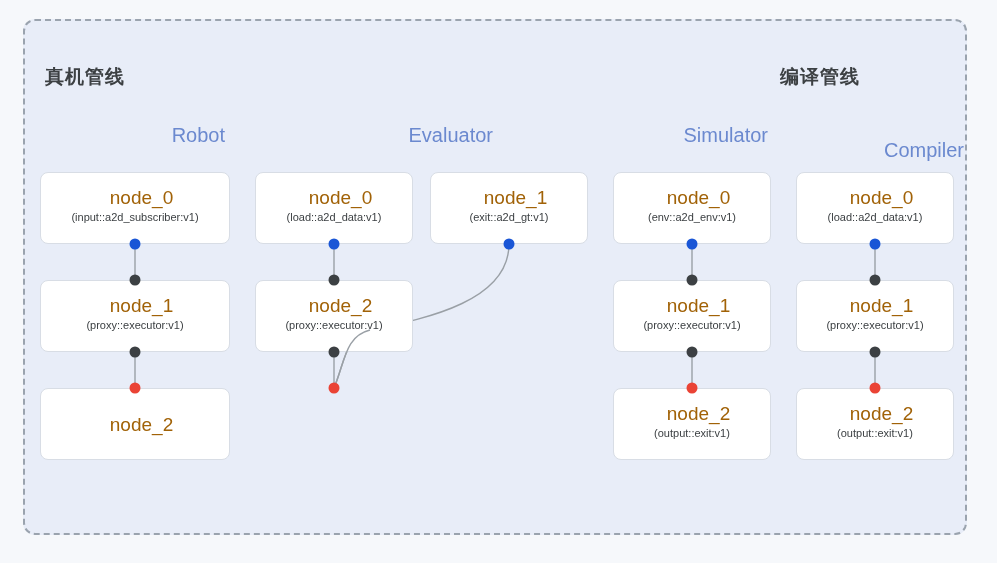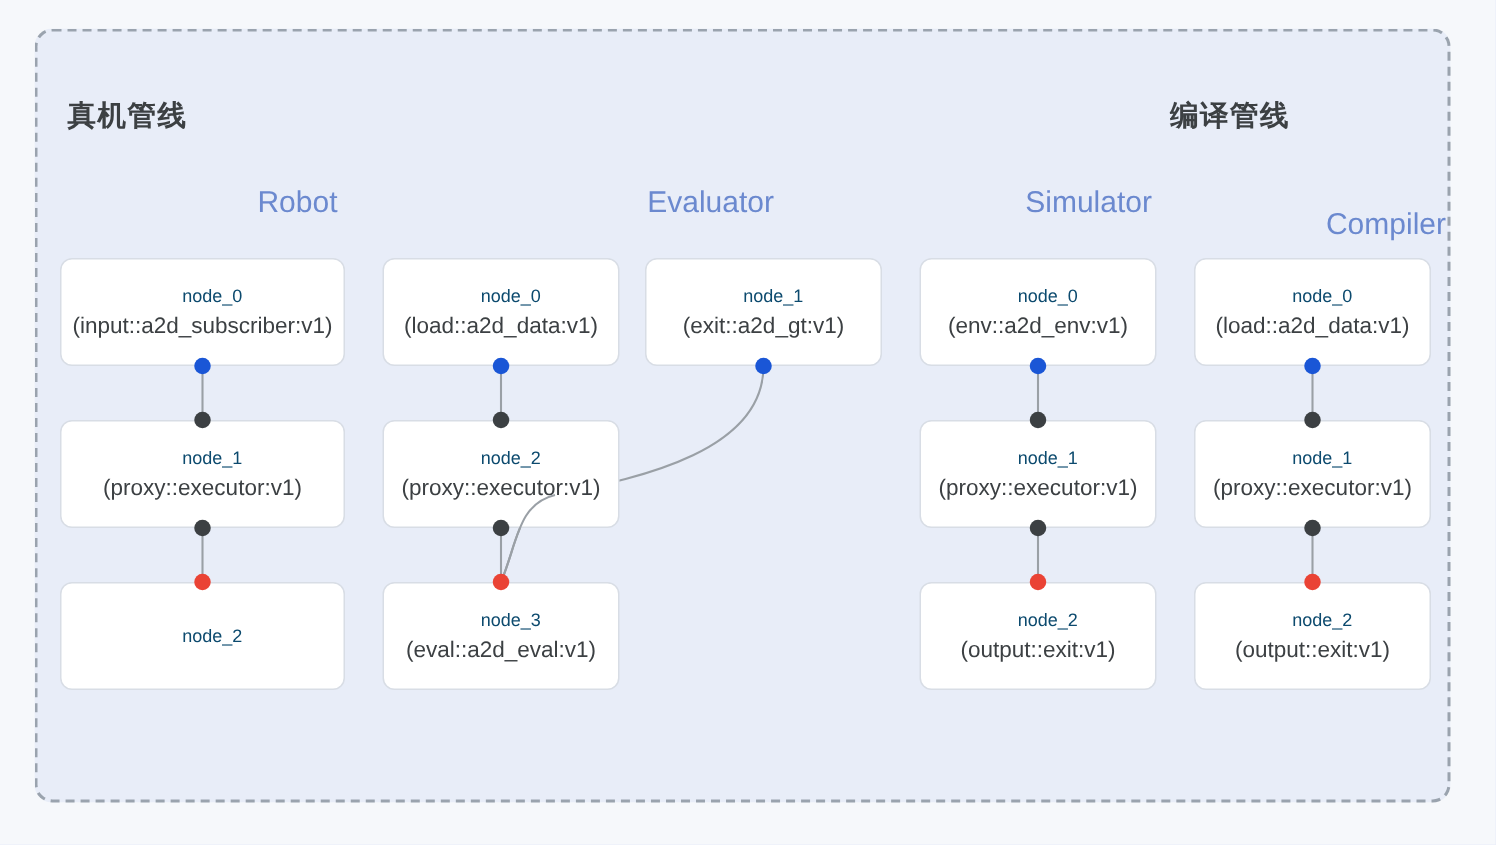--- a/index.html
+++ b/index.html
@@ -54,28 +54,28 @@
     border: 1px solid #d8dde5;
     border-radius: 8px;
     display: flex;
     flex-direction: column;
     align-items: center;
     justify-content: center;
     z-index: 3;
     box-shadow: 0 0 0 0 rgba(0,0,0,0);
   }
   .node-title {
-    font-size: 12px;
-    color: #0c4a6e;
+    font-size: 19px;
+    color: #a16207;
     line-height: 19px;
     white-space: nowrap;
     margin-left: 13px;
   }
   .node-sub {
-    font-size: 15px;
+    font-size: 11px;
     color: #3c4043;
     line-height: 21px;
     white-space: nowrap;
   }
   .port {
     position: absolute;
     width: 11px;
     height: 11px;
     border-radius: 50%;
     z-index: 6;
@@ -109,21 +109,21 @@
 </head>
 <body>
 
 <div id="stage">
 
   <div class="dashed-panel"></div>
 
   <div class="col-title-cn" style="left:45px;  top:64px;  width:180px;">真机管线</div>
   <div class="col-title-en" style="left:45px;  top:124px; width:180px;">Robot</div>
 
-  <div class="col-title-en" style="left:336px; top:124px; width:180px;">Evaluator</div>
+  <div class="col-title-en" style="left:313px; top:124px; width:180px;">Evaluator</div>
 
   <div class="col-title-en" style="left:588px; top:124px; width:180px;">Simulator</div>
 
   <div class="col-title-cn" style="left:780px; top:64px;  width:180px;">编译管线</div>
   <div class="col-title-en" style="left:784px; top:139px; width:180px;">Compiler</div>
 
   <svg class="edges">
 
     <path class="edge" d="M135,244 L135,280"></path>
     <path class="edge" d="M135,352 L135,388"></path>
@@ -156,24 +156,20 @@
     <div class="node-title">node_0</div>
     <div class="node-sub">(load::a2d_data:v1)</div>
   </div>
   <div class="node-box" style="left:430px; top:172px; width:158px; height:72px;">
     <div class="node-title">node_1</div>
     <div class="node-sub">(exit::a2d_gt:v1)</div>
   </div>
   <div class="node-box" style="left:255px; top:280px; width:158px; height:72px;">
     <div class="node-title">node_2</div>
     <div class="node-sub">(proxy::executor:v1)</div>
-  </div>
-  <div class="node-box" style="left:255px; top:388px; width:158px; height:72px;">
-    <div class="node-title">node_3</div>
-    <div class="node-sub">(eval::a2d_eval:v1)</div>
   </div>
 
   <div class="node-box" style="left:613px; top:172px; width:158px; height:72px;">
     <div class="node-title">node_0</div>
     <div class="node-sub">(env::a2d_env:v1)</div>
   </div>
   <div class="node-box" style="left:613px; top:280px; width:158px; height:72px;">
     <div class="node-title">node_1</div>
     <div class="node-sub">(proxy::executor:v1)</div>
   </div>

